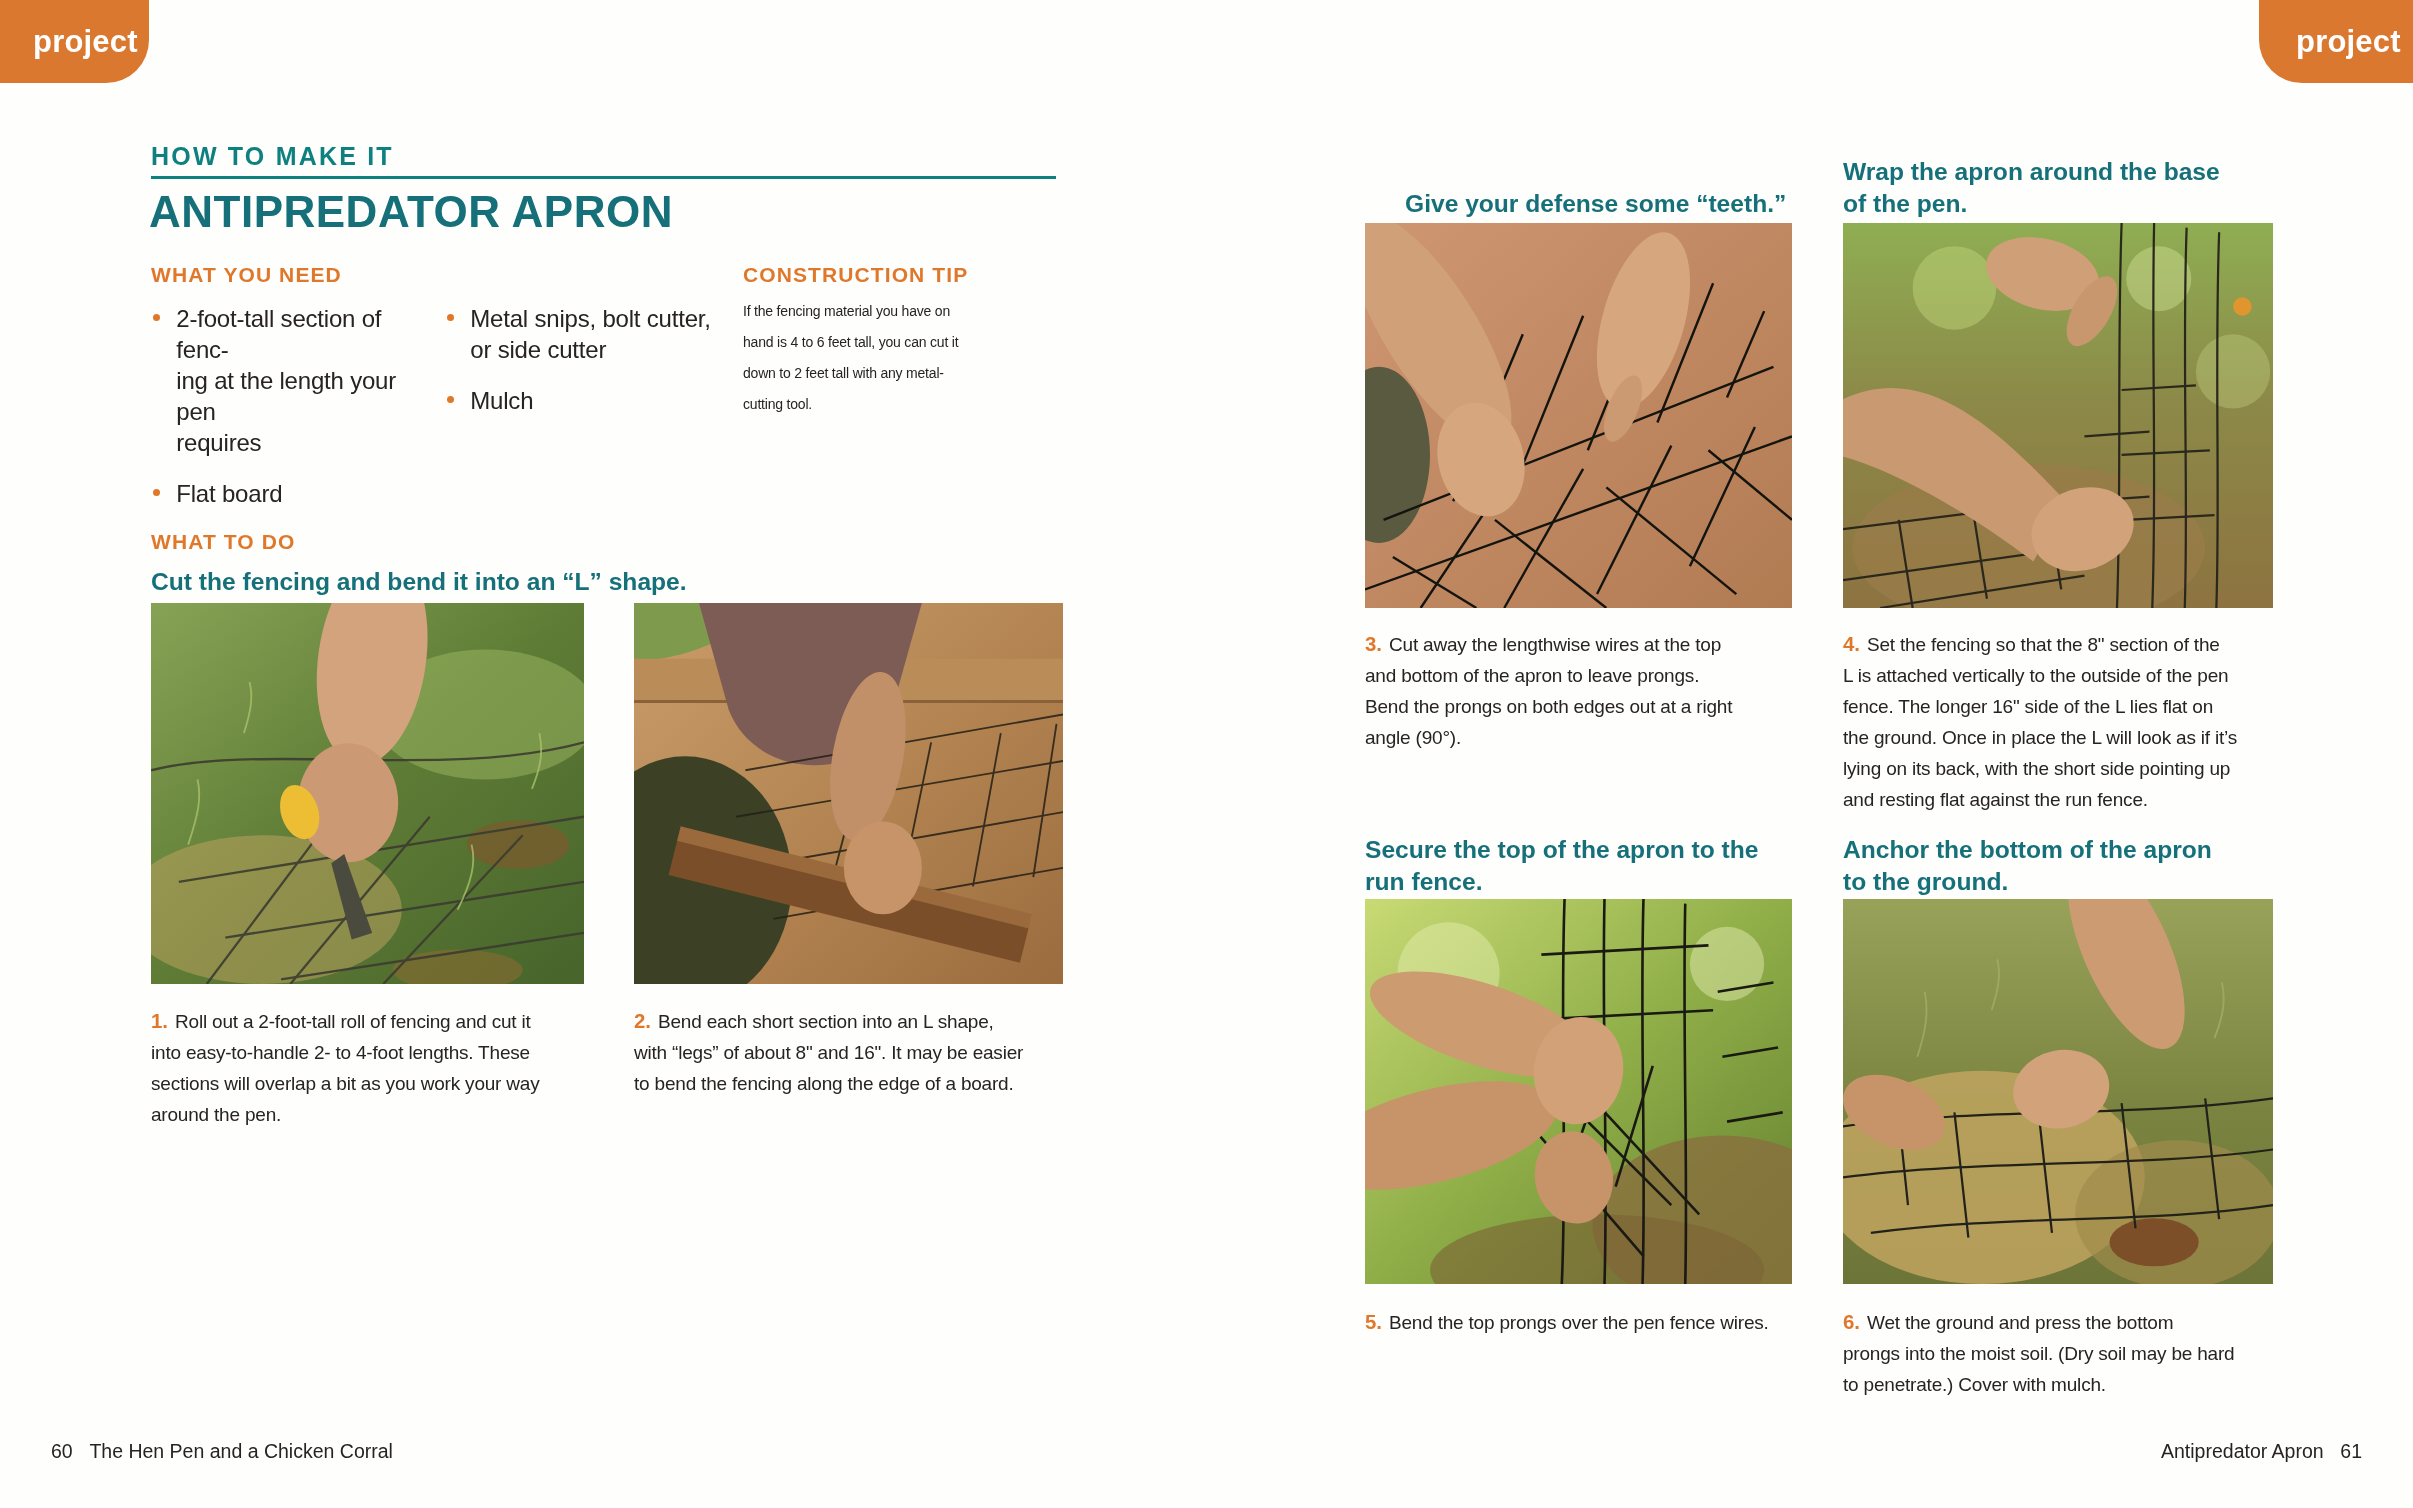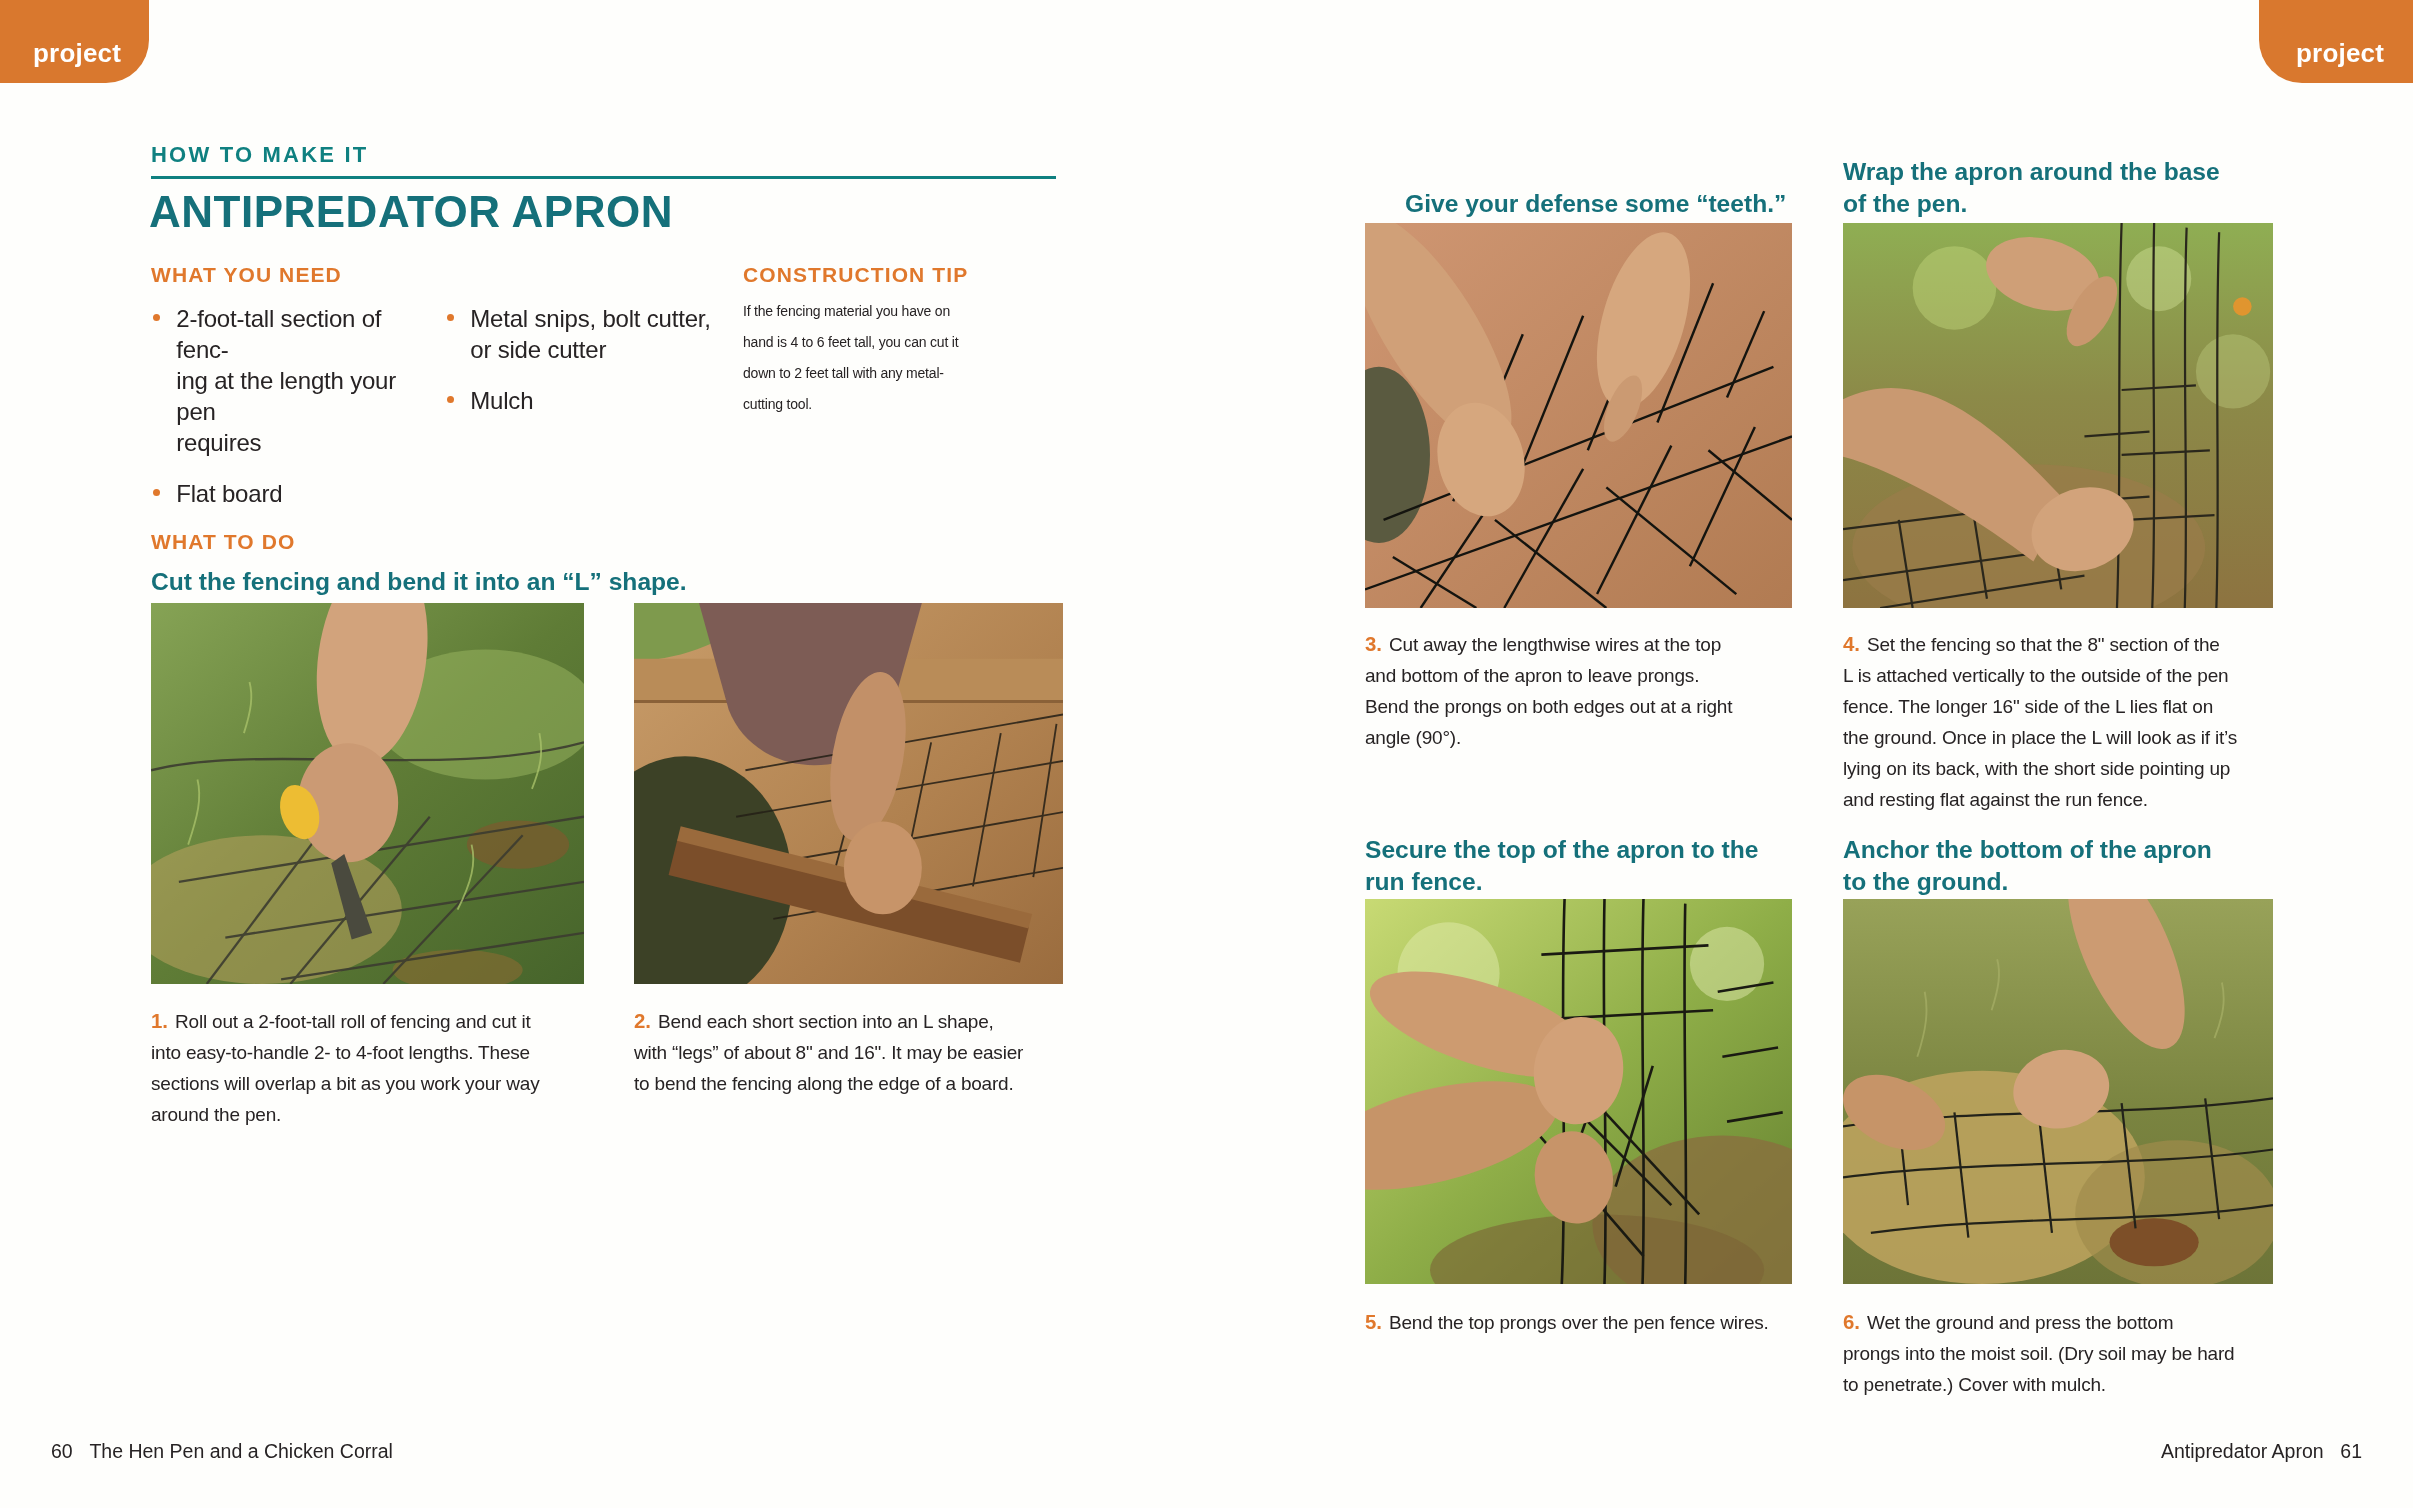--- a/index.html
+++ b/index.html
@@ -2,24 +2,24 @@
 <html style="font-size:15px"><head>
 <meta charset="utf-8">
 <style>
   *{box-sizing:border-box}
   html,body{margin:0;padding:0}
   body{width:2413px;height:1508px;background:#ffffff;font-family:"Liberation Sans",sans-serif;color:#272324}
   .spread{position:relative;width:2413px;height:1508px;background:#fefefc;overflow:hidden}
   .tab{position:absolute;top:0;height:83px;background:#d9782e}
   .tab-left{left:0;width:149px;border-bottom-right-radius:43px}
   .tab-right{right:0;width:154px;border-bottom-left-radius:43px}
-  .tlabel{position:absolute;top:38px;color:#fff;font-weight:bold;font-size:26px;letter-spacing:0.2px}
+  .tlabel{position:absolute;top:24px;color:#fff;font-weight:bold;font-size:31px;letter-spacing:0.2px}
   .tab-left .tlabel{left:33px}
   .tab-right .tlabel{left:37px}
-  .eyebrow{position:absolute;color:#0f8080;font-weight:bold;font-size:22px;letter-spacing:2.2px}
+  .eyebrow{position:absolute;color:#0f8080;font-weight:bold;font-size:25px;letter-spacing:2.2px}
   .rule{position:absolute;background:#0f8080;height:2.8px}
   .title{position:absolute;margin:0;color:#15707a;font-weight:bold;font-size:44px;letter-spacing:0.5px}
   .ohead{position:absolute;margin:0;color:#e0782c;font-weight:bold;font-size:21px;letter-spacing:1.1px}
   .sub{position:absolute;margin:0;color:#15707a;font-weight:bold;font-size:24.6px;line-height:32px}
   .pre{white-space:pre-line}
   .body-txt{position:absolute;font-size:14px;line-height:31px;letter-spacing:-0.2px}
   .list{position:absolute}
   .li{display:flex;margin-bottom:19.5px}
   .dot{flex:0 0 auto;width:7.4px;height:7.4px;border-radius:50%;background:#e0782c;margin:11px 16px 0 1.9px}
   .bt{font-size:24px;line-height:31px;letter-spacing:-0.2px;white-space:pre-line}

